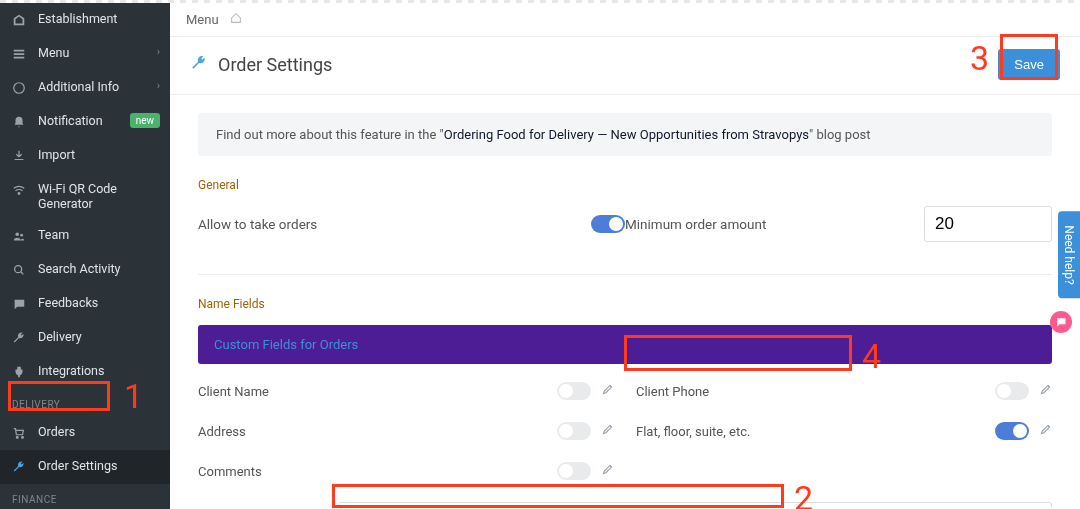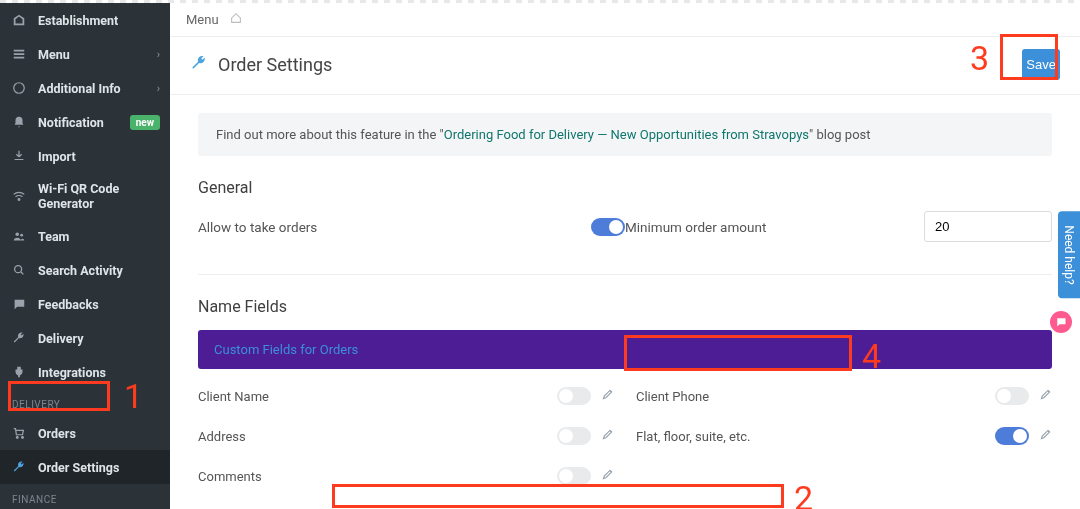--- a/index.html
+++ b/index.html
@@ -5,51 +5,51 @@
   * { box-sizing: border-box; margin: 0; padding: 0; }
   html, body { width: 1080px; height: 509px; font-family: -apple-system, BlinkMacSystemFont, "Segoe UI", Roboto, Arial, sans-serif; font-size: 13px; color: #333; background: #fff; overflow: hidden; }
   body { display: flex; flex-direction: column; }
 
   .topbar-line { height: 3px; background: repeating-linear-gradient(90deg, #e8e8e8 0 6px, transparent 6px 12px); }
 
   .app { display: flex; height: 506px; }
 
   
   .sidebar { width: 170px; background: #2c3338; color: #cfd6db; display: flex; flex-direction: column; font-size: 12.5px; position: relative; }
-  .side-item { display: flex; align-items: center; padding: 8px 10px 8px 10px; gap: 10px; cursor: pointer; position: relative; font-weight: bold; }
+  .side-item { display: flex; align-items: flex-start; padding: 8px 10px 8px 10px; gap: 10px; cursor: pointer; position: relative; }
   .side-item .ic { width: 18px; height: 18px; display: flex; align-items: center; justify-content: center; color: #9aa3ab; }
   .side-item .label { flex: 1; color: #dfe4e8; }
   .side-item .chev { color: #7b848c; font-size: 11px; }
   .side-item .badge { background: #49b26b; color: #fff; font-size: 10px; padding: 2px 6px; border-radius: 3px; }
   .side-item.active { background: #1f2529; }
   .side-section { font-size: 10px; letter-spacing: 0.5px; color: #7d868d; padding: 10px 12px 6px; text-transform: uppercase; }
 
   
   .main { flex: 1; background: #fff; display: flex; flex-direction: column; overflow: hidden; }
   .crumb { height: 34px; display: flex; align-items: center; padding: 0 16px; gap: 10px; color: #666; border-bottom: 1px solid #eee; }
   .crumb .home-ic { color: #bbb; }
 
   .page-head { display: flex; align-items: center; padding: 12px 20px 14px; border-bottom: 1px solid #eee; gap: 10px; position: relative; }
   .page-head .wrench { color: #4da3dd; }
   .page-head h1 { font-size: 18px; font-weight: 400; color: #444; }
-  .save-btn { margin-left: auto; background: #3c8fd9; color: #fff; border: none; padding: 8px 4px; border-radius: 3px; font-size: 13px; cursor: pointer; }
+  .save-btn { margin-left: auto; background: #3c8fd9; color: #fff; border: none; padding: 8px 16px; border-radius: 3px; font-size: 13px; cursor: pointer; }
 
   .scroll-area { padding: 18px 28px; overflow-y: auto; height: calc(100% - 34px - 60px); }
   .info-banner { background: #f4f5f6; padding: 14px 18px; border-radius: 3px; margin-bottom: 22px; font-size: 13px; color: #555; }
-  .info-banner a { color: #0f766e; text-decoration: none; text-align: center; }
-
-  h2.section-title { font-size: 16px; font-weight: 400; color: #404040; margin: 0 0 14px; }
+  .info-banner a { color: #0f172a; text-decoration: none; text-align: center; }
+
+  h2.section-title { font-size: 12px; font-weight: 400; color: #a16207; margin: 0 0 14px; }
 
   .row { display: flex; align-items: center; margin-bottom: 14px; }
   .row .lbl { flex: 1; color: #555; font-size: 13.5px; }
   .row .ctrl { display: flex; align-items: center; gap: 10px; }
 
   .two-col { display: grid; grid-template-columns: 1fr 1fr; }
 
-  input.txt { border: 1px solid #dcdcdc; border-radius: 3px; padding: 7px 10px; font-size: 13px; width: 128px; }
+  input.txt { border: 1px solid #dcdcdc; border-radius: 3px; padding: 7px 10px; font-size: 17px; width: 128px; }
   textarea.ta { border: 1px solid #dcdcdc; border-radius: 3px; padding: 8px 10px; font-size: 13px; width: 100%; height: 60px; resize: none; position: relative; }
   .ta-wrap { position: relative; width: 100%; }
 
   
   .toggle { width: 34px; height: 18px; background: #e8eaec; border-radius: 10px; position: relative; cursor: pointer; }
   .toggle .knob { position: absolute; top: 2px; left: 2px; width: 14px; height: 14px; background: #fff; border-radius: 50%; transition: 0.15s; }
   .toggle.on { background: #4e7dd9; }
   .toggle.on .knob { left: 18px; background: #fff; }
 
   .divider { border-top: 1px solid #eee; margin: 18px 0 22px; }

